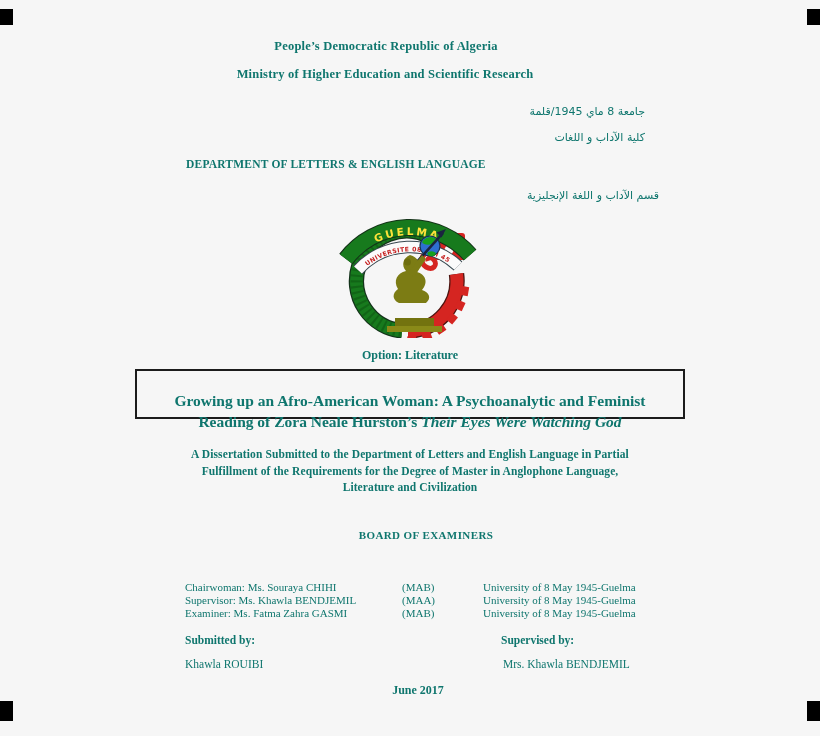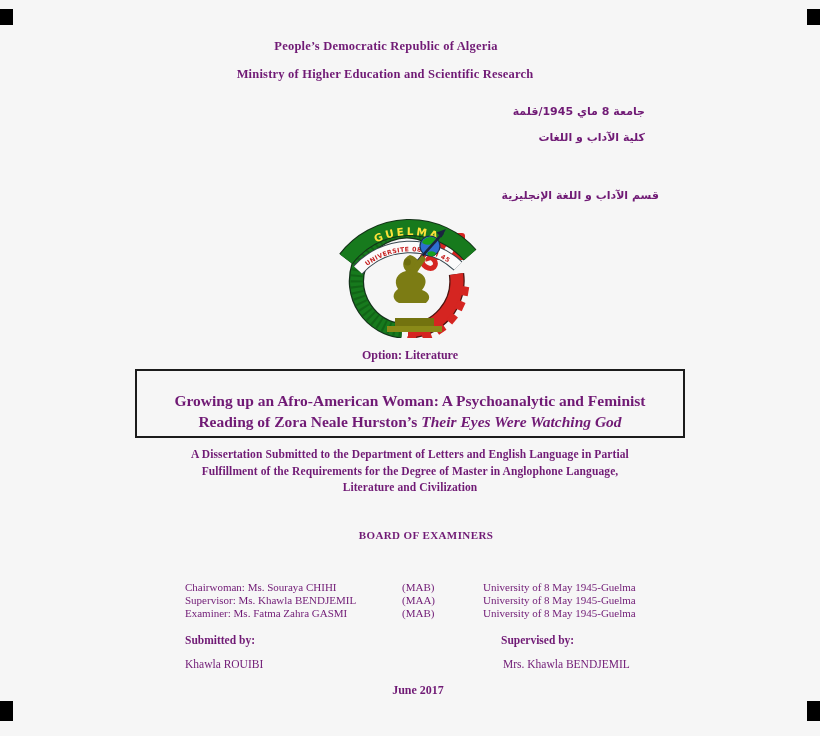--- a/index.html
+++ b/index.html
@@ -1,29 +1,29 @@
 <!DOCTYPE html>
 <html><head>
 <meta charset="utf-8">
 <style>
   html,body{margin:0;padding:0;background:#f6f6f6;}
   .page{
     position:relative;width:820px;height:736px;background:#f6f6f6;
-    font-family:"Liberation Serif", serif;color:#701a75;overflow:hidden;
+    font-family:"Liberation Serif", serif;color:#0f766e;overflow:hidden;
   }
   .abs{position:absolute;line-height:1.15;white-space:nowrap;}
   .ctr{left:0;width:820px;text-align:center;}
   .bold{font-weight:bold;}
   .corner{position:absolute;width:13px;background:#000;}
   .h-main{font-size:12.5px;font-weight:bold;letter-spacing:.2px;}
   .h-row-en{font-size:11.5px;font-weight:bold;letter-spacing:.2px;}
-  .h-row-ar{font-family:"DejaVu Sans",sans-serif;font-size:11px;font-weight:bold;direction:rtl;}
+  .h-row-ar{font-family:"DejaVu Sans",sans-serif;font-size:11px;font-weight:normal;direction:rtl;}
   .option{top:349px;font-size:12px;font-weight:bold;}
   .titlebox{
-    position:absolute;left:135px;top:369px;width:550px;height:69px;
+    position:absolute;left:135px;top:369px;width:550px;height:50px;
     border:2px solid #1c1c1c;box-sizing:border-box;text-align:center;
     font-size:15.5px;font-weight:bold;padding-top:19px;line-height:21px;
   }
   .stmt{font-size:11.5px;font-weight:bold;letter-spacing:.1px;}
   .board-h{top:529px;font-size:11px;font-weight:bold;letter-spacing:.4px;padding-left:16px;}
   .exrow{position:absolute;left:185px;width:460px;height:13px;font-size:11px;}
   .exrow .rank{position:absolute;left:217px;top:0;}
   .exrow .univ{position:absolute;left:298px;top:0;}
   .sig{font-size:11.5px;}
   .date-line{top:684px;font-size:12px;font-weight:bold;padding-left:8px;}
@@ -34,20 +34,21 @@
 <div class="page">
 
   <div class="corner" style="left:0;top:9px;height:16px;"></div>
   <div class="corner" style="right:0;top:9px;height:16px;"></div>
   <div class="corner" style="left:0;top:701px;height:20px;"></div>
   <div class="corner" style="right:0;top:701px;height:20px;"></div>
 
   <div class="abs ctr h-main" style="top:39px;left:-24px;">People’s Democratic Republic of Algeria</div>
   <div class="abs ctr h-main" style="top:67px;left:-25px;">Ministry of Higher Education and Scientific Research</div>
 
+  <div class="abs h-row-en" style="left:186px;top:158px;">DEPARTMENT OF LETTERS &amp; ENGLISH LANGUAGE</div>
 
   <div class="abs h-row-ar" style="right:175px;top:106px;" dir="rtl">جامعة 8 ماي 1945/قلمة</div>
   <div class="abs h-row-ar" style="right:175px;top:132px;" dir="rtl">كلية الآداب و اللغات</div>
   <div class="abs h-row-ar" style="right:161px;top:158px;margin-top:32px;" dir="rtl">قسم الآداب و اللغة الإنجليزية</div>
 
   <svg class="abs" style="left:336px;top:207px;" width="150" height="131" viewBox="0 0 150 131">
 
     <path d="M 96,31 A 50 50 0 1 0 66,123.8" fill="none" stroke="#14331a" stroke-width="15.5"></path>
     <path d="M 72,124 A 50 50 0 0 0 120.5,67" fill="none" stroke="#4d1410" stroke-width="15.5"></path>
 

